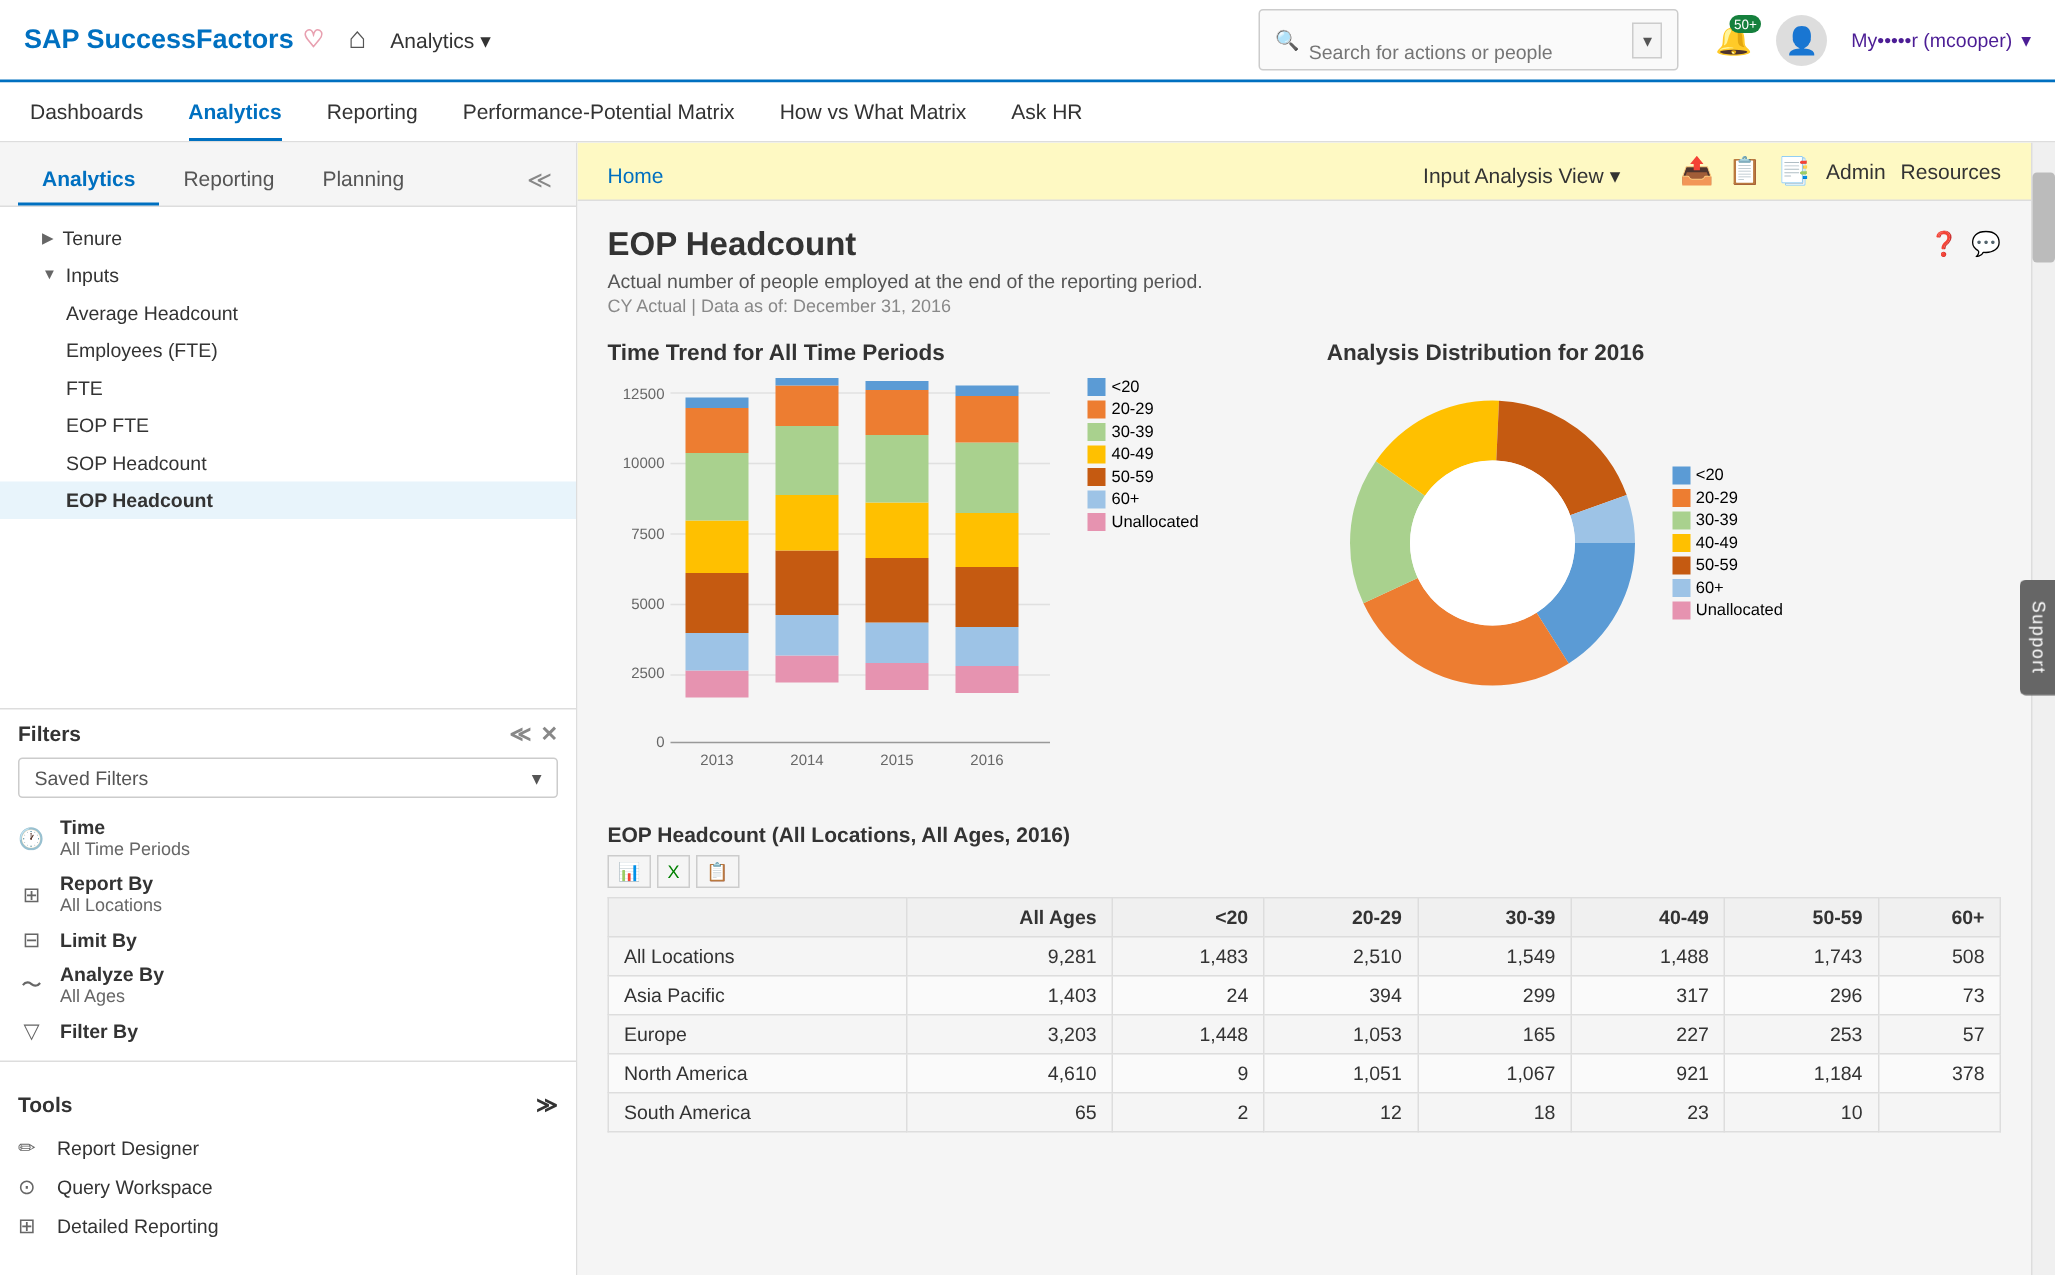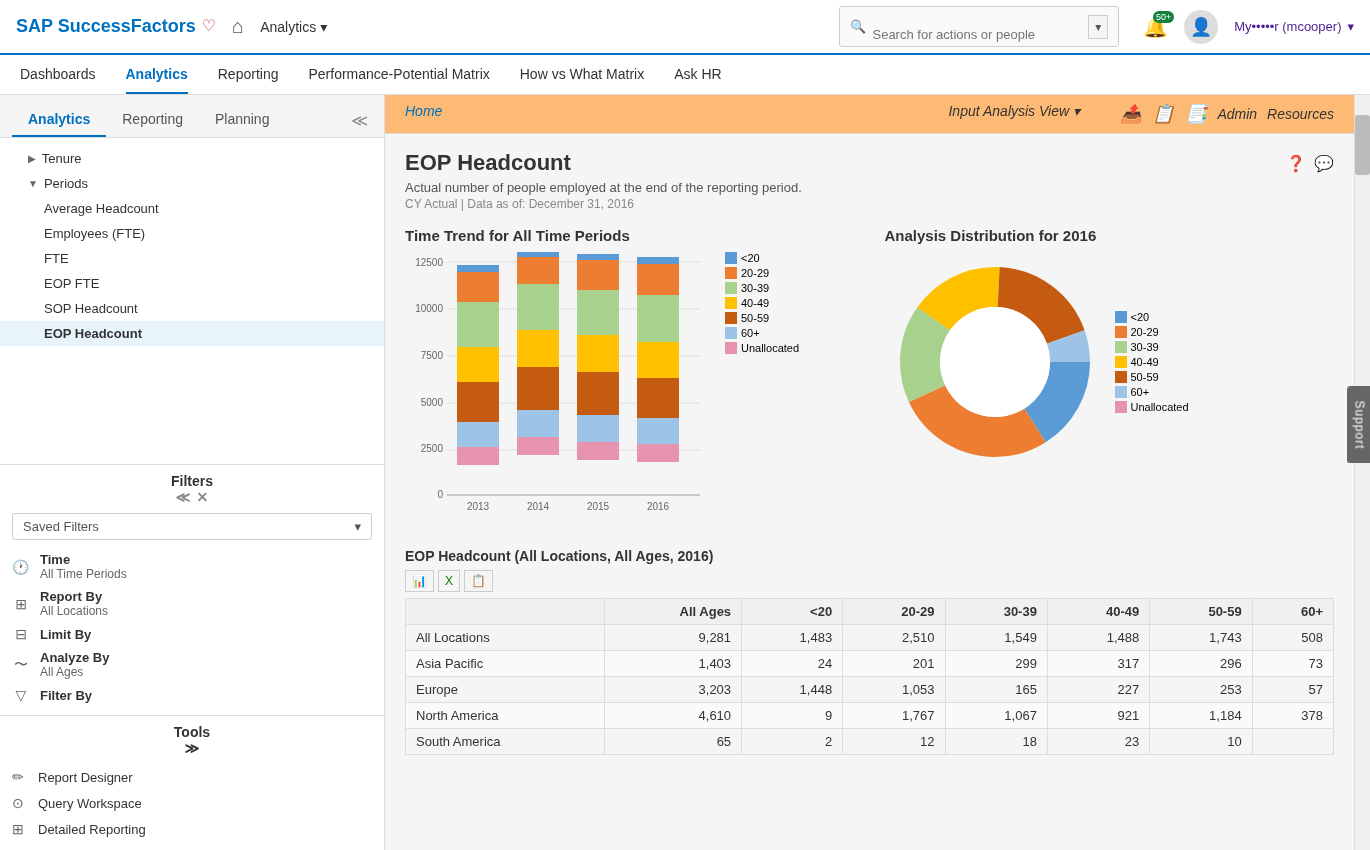--- a/index.html
+++ b/index.html
@@ -126,21 +126,20 @@
       padding: 8px 12px;
     }
     .section-header {
       display: flex;
       align-items: center;
       justify-content: space-between;
       font-size: 14px;
       font-weight: bold;
       color: #333;
       margin-bottom: 8px;
-      flex-direction: column;
     }
     .section-header .icons { display: flex; gap: 6px; color: #888; font-size: 14px; }
 
     .saved-filters-dropdown {
       display: flex;
       align-items: center;
       justify-content: space-between;
       border: 1px solid #ccc;
       border-radius: 3px;
       padding: 5px 10px;
@@ -159,21 +158,21 @@
       color: #333;
     }
     .filter-row .filter-icon { font-size: 14px; color: #666; width: 18px; text-align: center; }
     .filter-row .filter-info { display: flex; flex-direction: column; }
     .filter-row .filter-label { font-weight: bold; font-size: 13px; }
     .filter-row .filter-value { font-size: 12px; color: #666; }
 
     
     .tools-section {
       border-top: 1px solid #ddd;
-      padding: 8px 12px;
+      padding: 20px 12px;
     }
     .tools-item {
       display: flex;
       align-items: center;
       gap: 8px;
       padding: 5px 0;
       font-size: 13px;
       color: #333;
       cursor: pointer;
     }
@@ -183,27 +182,26 @@
     .main-content {
       flex: 1;
       background: #f5f5f5;
       overflow-y: auto;
       display: flex;
       flex-direction: column;
     }
 
     
     .content-header {
-      background: #fdba74;
+      background: #fef9c3;
       border-bottom: 1px solid #ddd;
       padding: 8px 20px;
       display: flex;
-      align-items: flex-start;
+      align-items: flex-end;
       gap: 20px;
-      font-style: italic;
     }
     .content-header .home-link { font-size: 14px; color: #0070c0; cursor: pointer; }
     .input-analysis-btn {
       display: flex;
       align-items: center;
       gap: 4px;
       font-size: 14px;
       color: #333;
       cursor: pointer;
       margin-left: auto;
@@ -335,21 +333,21 @@
       <span class="sidebar-collapse-btn">≪</span>
     </div>
 
     <div class="sidebar-tree">
       <div class="tree-item indent1">
         <span class="arrow">▶</span>
         <span>Tenure</span>
       </div>
       <div class="tree-item indent1">
         <span class="arrow">▼</span>
-        <span>Periods</span>
+        <span>Inputs</span>
       </div>
       <div class="tree-item indent2">
         <span>Average Headcount</span>
       </div>
       <div class="tree-item indent2">
         <span>Employees (FTE)</span>
       </div>
       <div class="tree-item indent2">
         <span>FTE</span>
       </div>
@@ -634,41 +632,41 @@
               <td>2,510</td>
               <td>1,549</td>
               <td>1,488</td>
               <td>1,743</td>
               <td>508</td>
             </tr>
             <tr class="table-row">
               <td>Asia Pacific</td>
               <td>1,403</td>
               <td>24</td>
-              <td>201</td>
+              <td>394</td>
               <td>299</td>
               <td>317</td>
               <td>296</td>
               <td>73</td>
             </tr>
             <tr class="table-row">
               <td>Europe</td>
               <td>3,203</td>
               <td>1,448</td>
               <td>1,053</td>
               <td>165</td>
               <td>227</td>
               <td>253</td>
               <td>57</td>
             </tr>
             <tr class="table-row">
               <td>North America</td>
               <td>4,610</td>
               <td>9</td>
-              <td>1,767</td>
+              <td>1,051</td>
               <td>1,067</td>
               <td>921</td>
               <td>1,184</td>
               <td>378</td>
             </tr>
             <tr class="table-row">
               <td>South America</td>
               <td>65</td>
               <td>2</td>
               <td>12</td>

